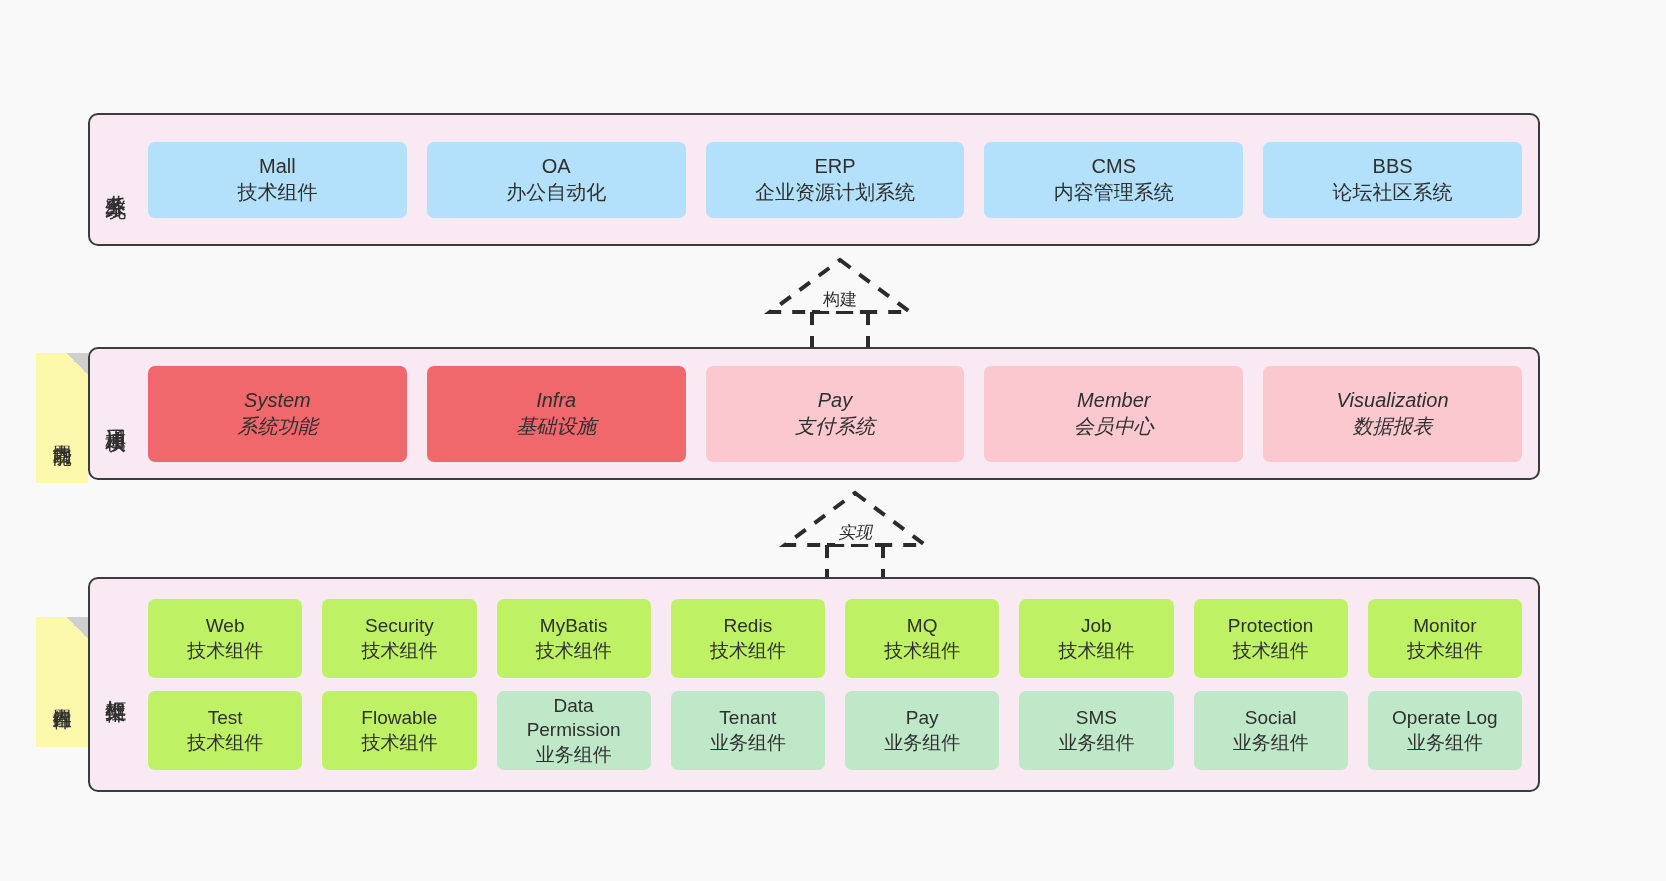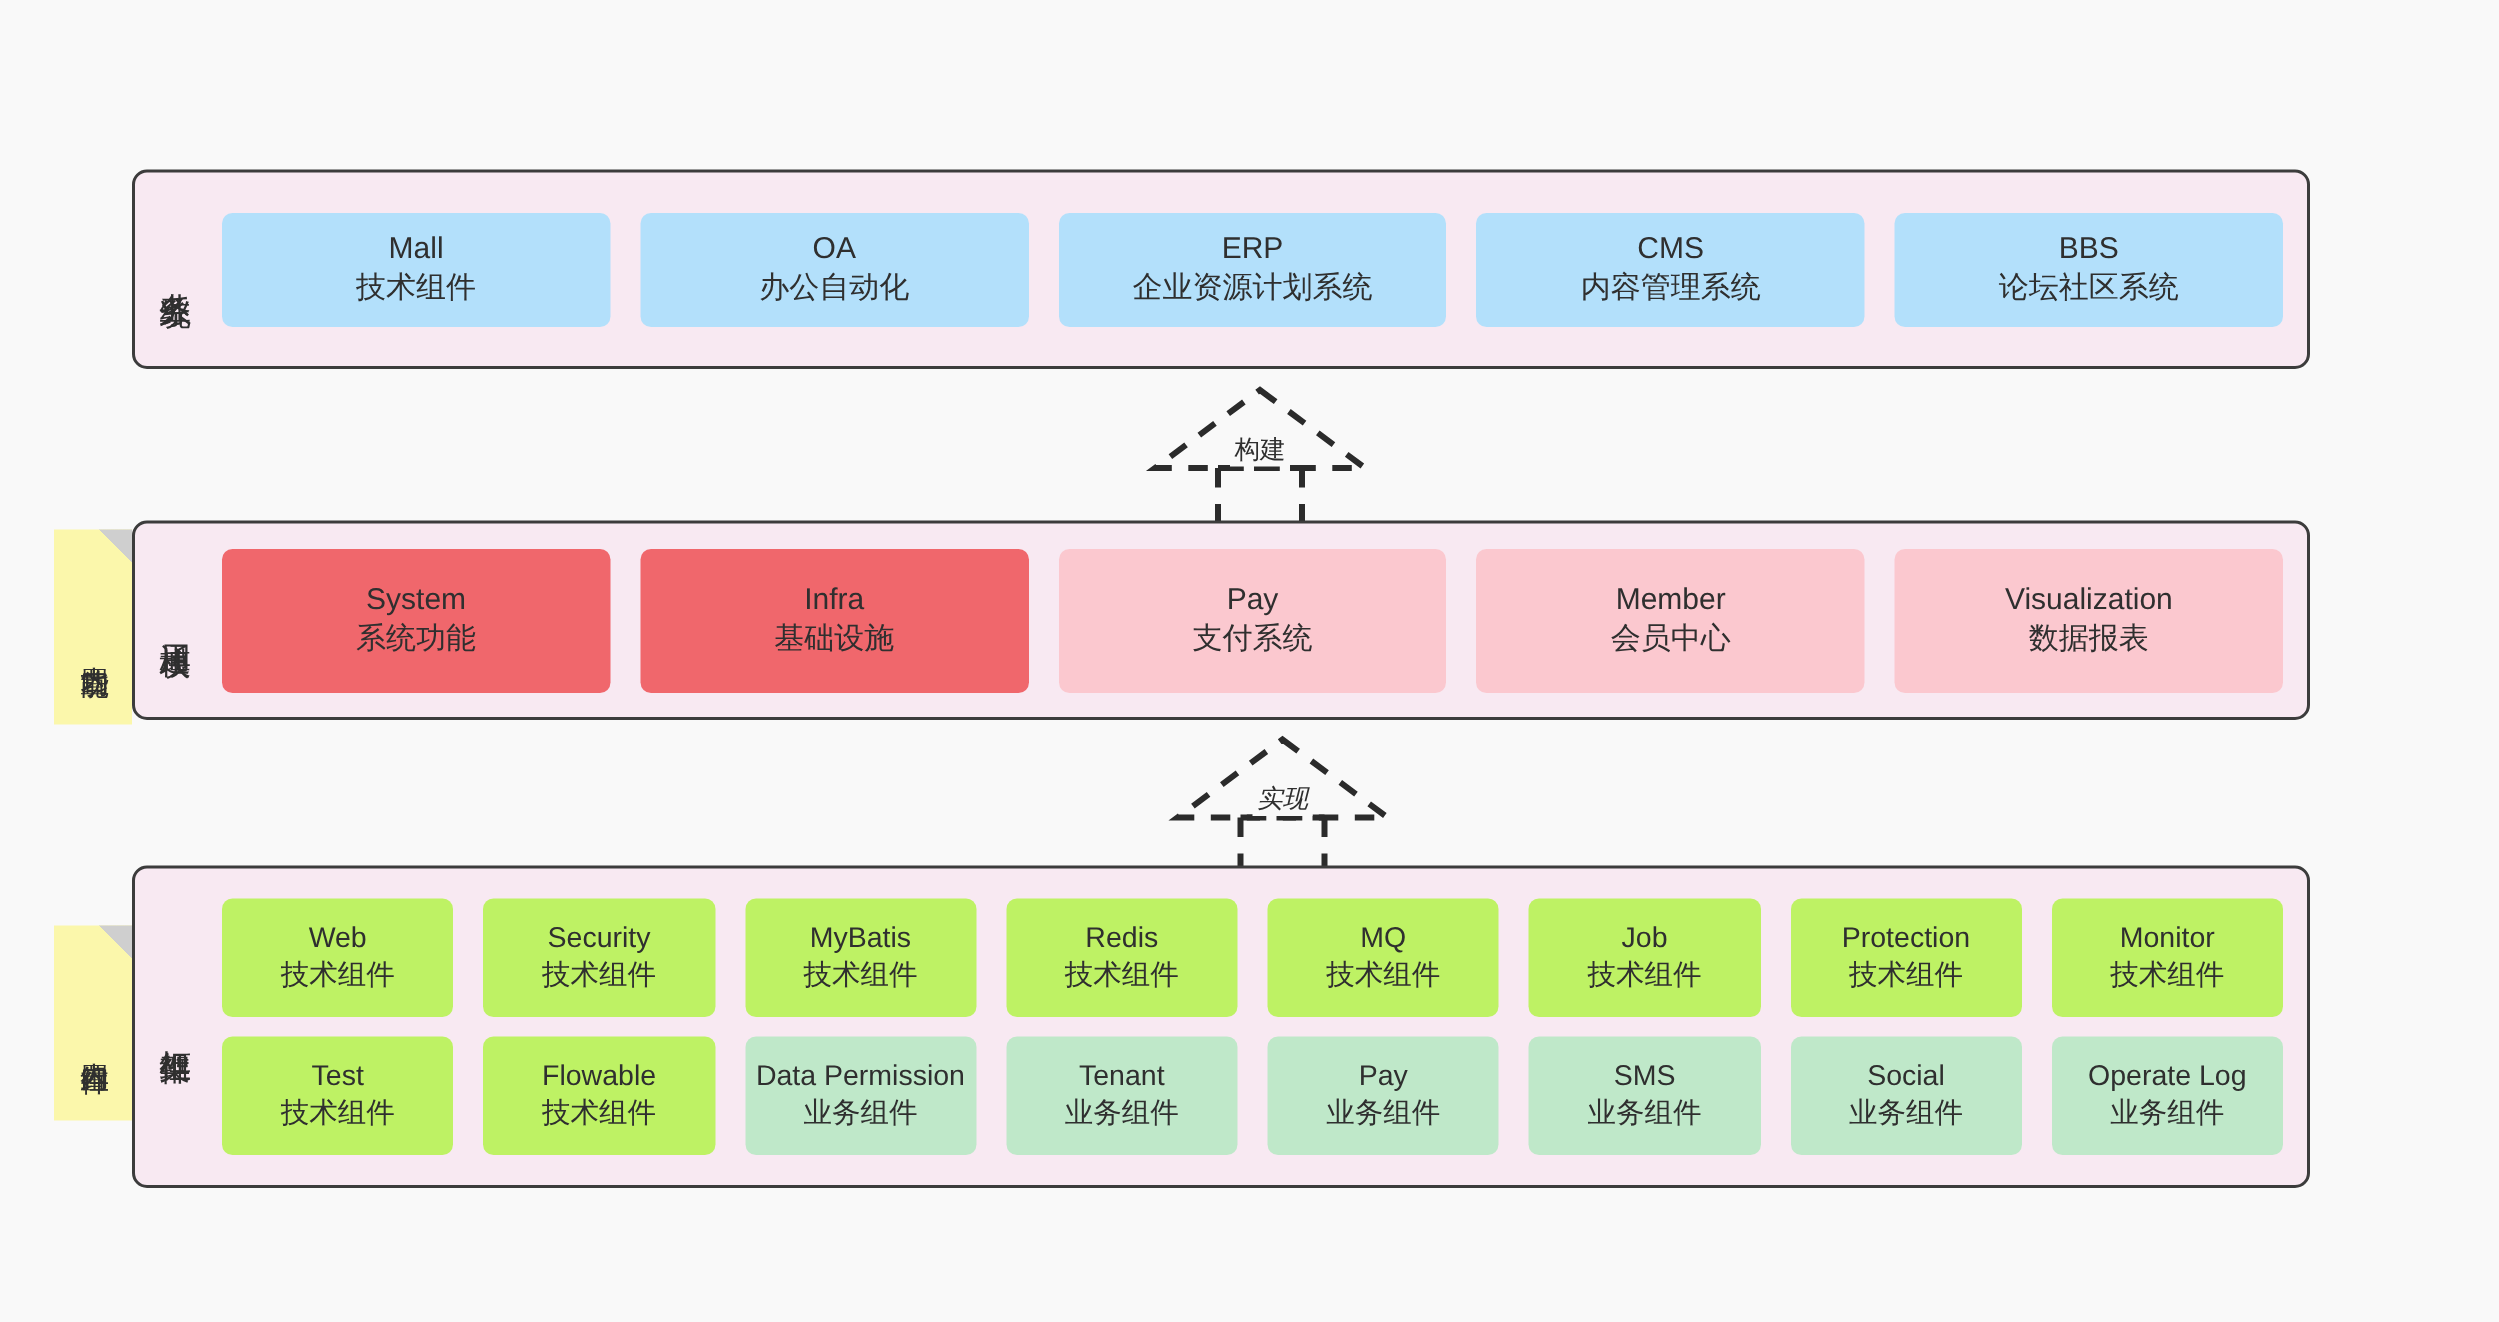--- a/index.html
+++ b/index.html
@@ -63,35 +63,35 @@
     box-sizing: border-box;
     border-radius: 7px;
     display: flex;
     flex-direction: column;
     align-items: center;
     justify-content: center;
     text-align: center;
     line-height: 1.28;
     font-size: 20px;
     color: #2f2f2f;
-    padding: 6px 4px;
+    padding: 6px 16px;
   }
   .cell .t1 { white-space: normal; }
   .cell .t2 { white-space: nowrap; }
 
   
   #layer-business { left: 88px; top: 113px; width: 1452px; height: 133px; }
   #layer-business .layer-body { padding-left: 10px; }
   #layer-business .row { height: 76px; }
   .cell.blue { background: #b3e0fb; }
 
   
   #layer-modules { left: 88px; top: 347px; width: 1452px; height: 133px; }
   #layer-modules .layer-body { padding-left: 10px; }
-  #layer-modules .row { height: 96px; }
+  #layer-modules .row { height: 96px; font-style: italic; }
   .cell.red   { background: #f0676c; }
   .cell.pink  { background: #fbc8cf; }
 
   
   #layer-framework { left: 88px; top: 577px; width: 1452px; height: 215px; }
   #layer-framework .layer-body { padding-left: 10px; gap: 13px; }
   #layer-framework .row { height: 79px; }
   #layer-framework .cell { font-size: 19px; }
   .cell.green      { background: #bef264; }
   .cell.lightgreen { background: #bfe8c9; }

